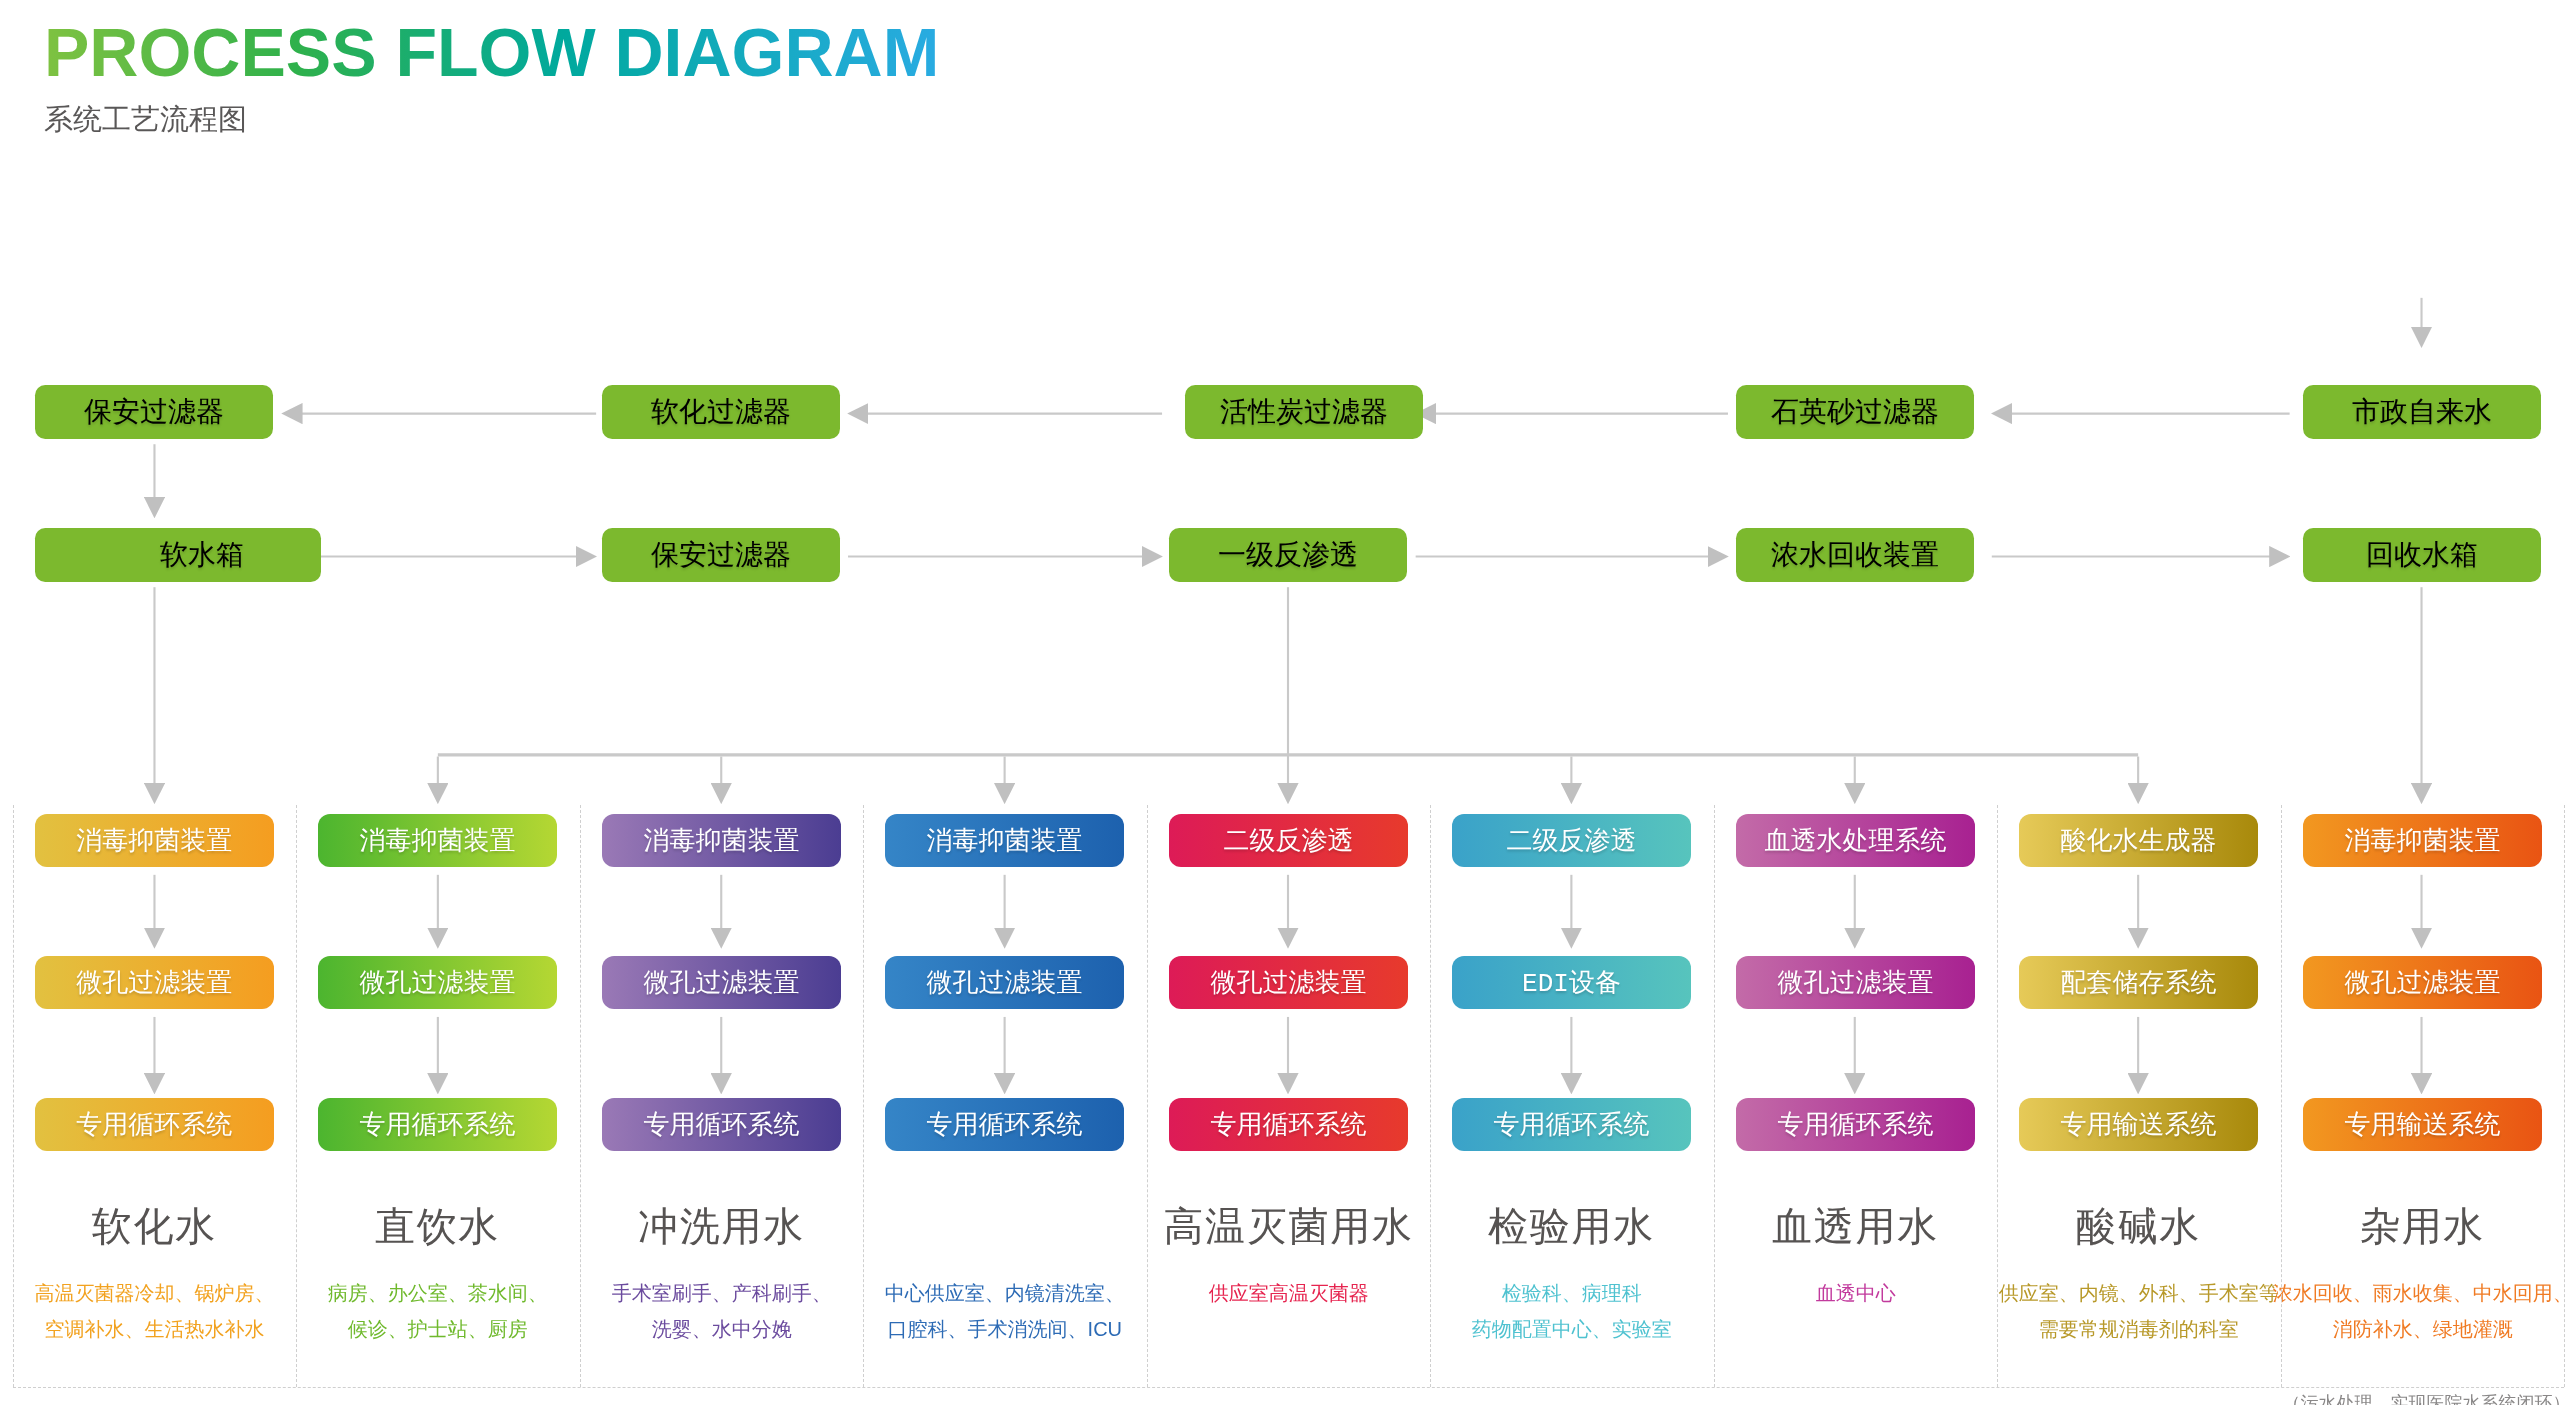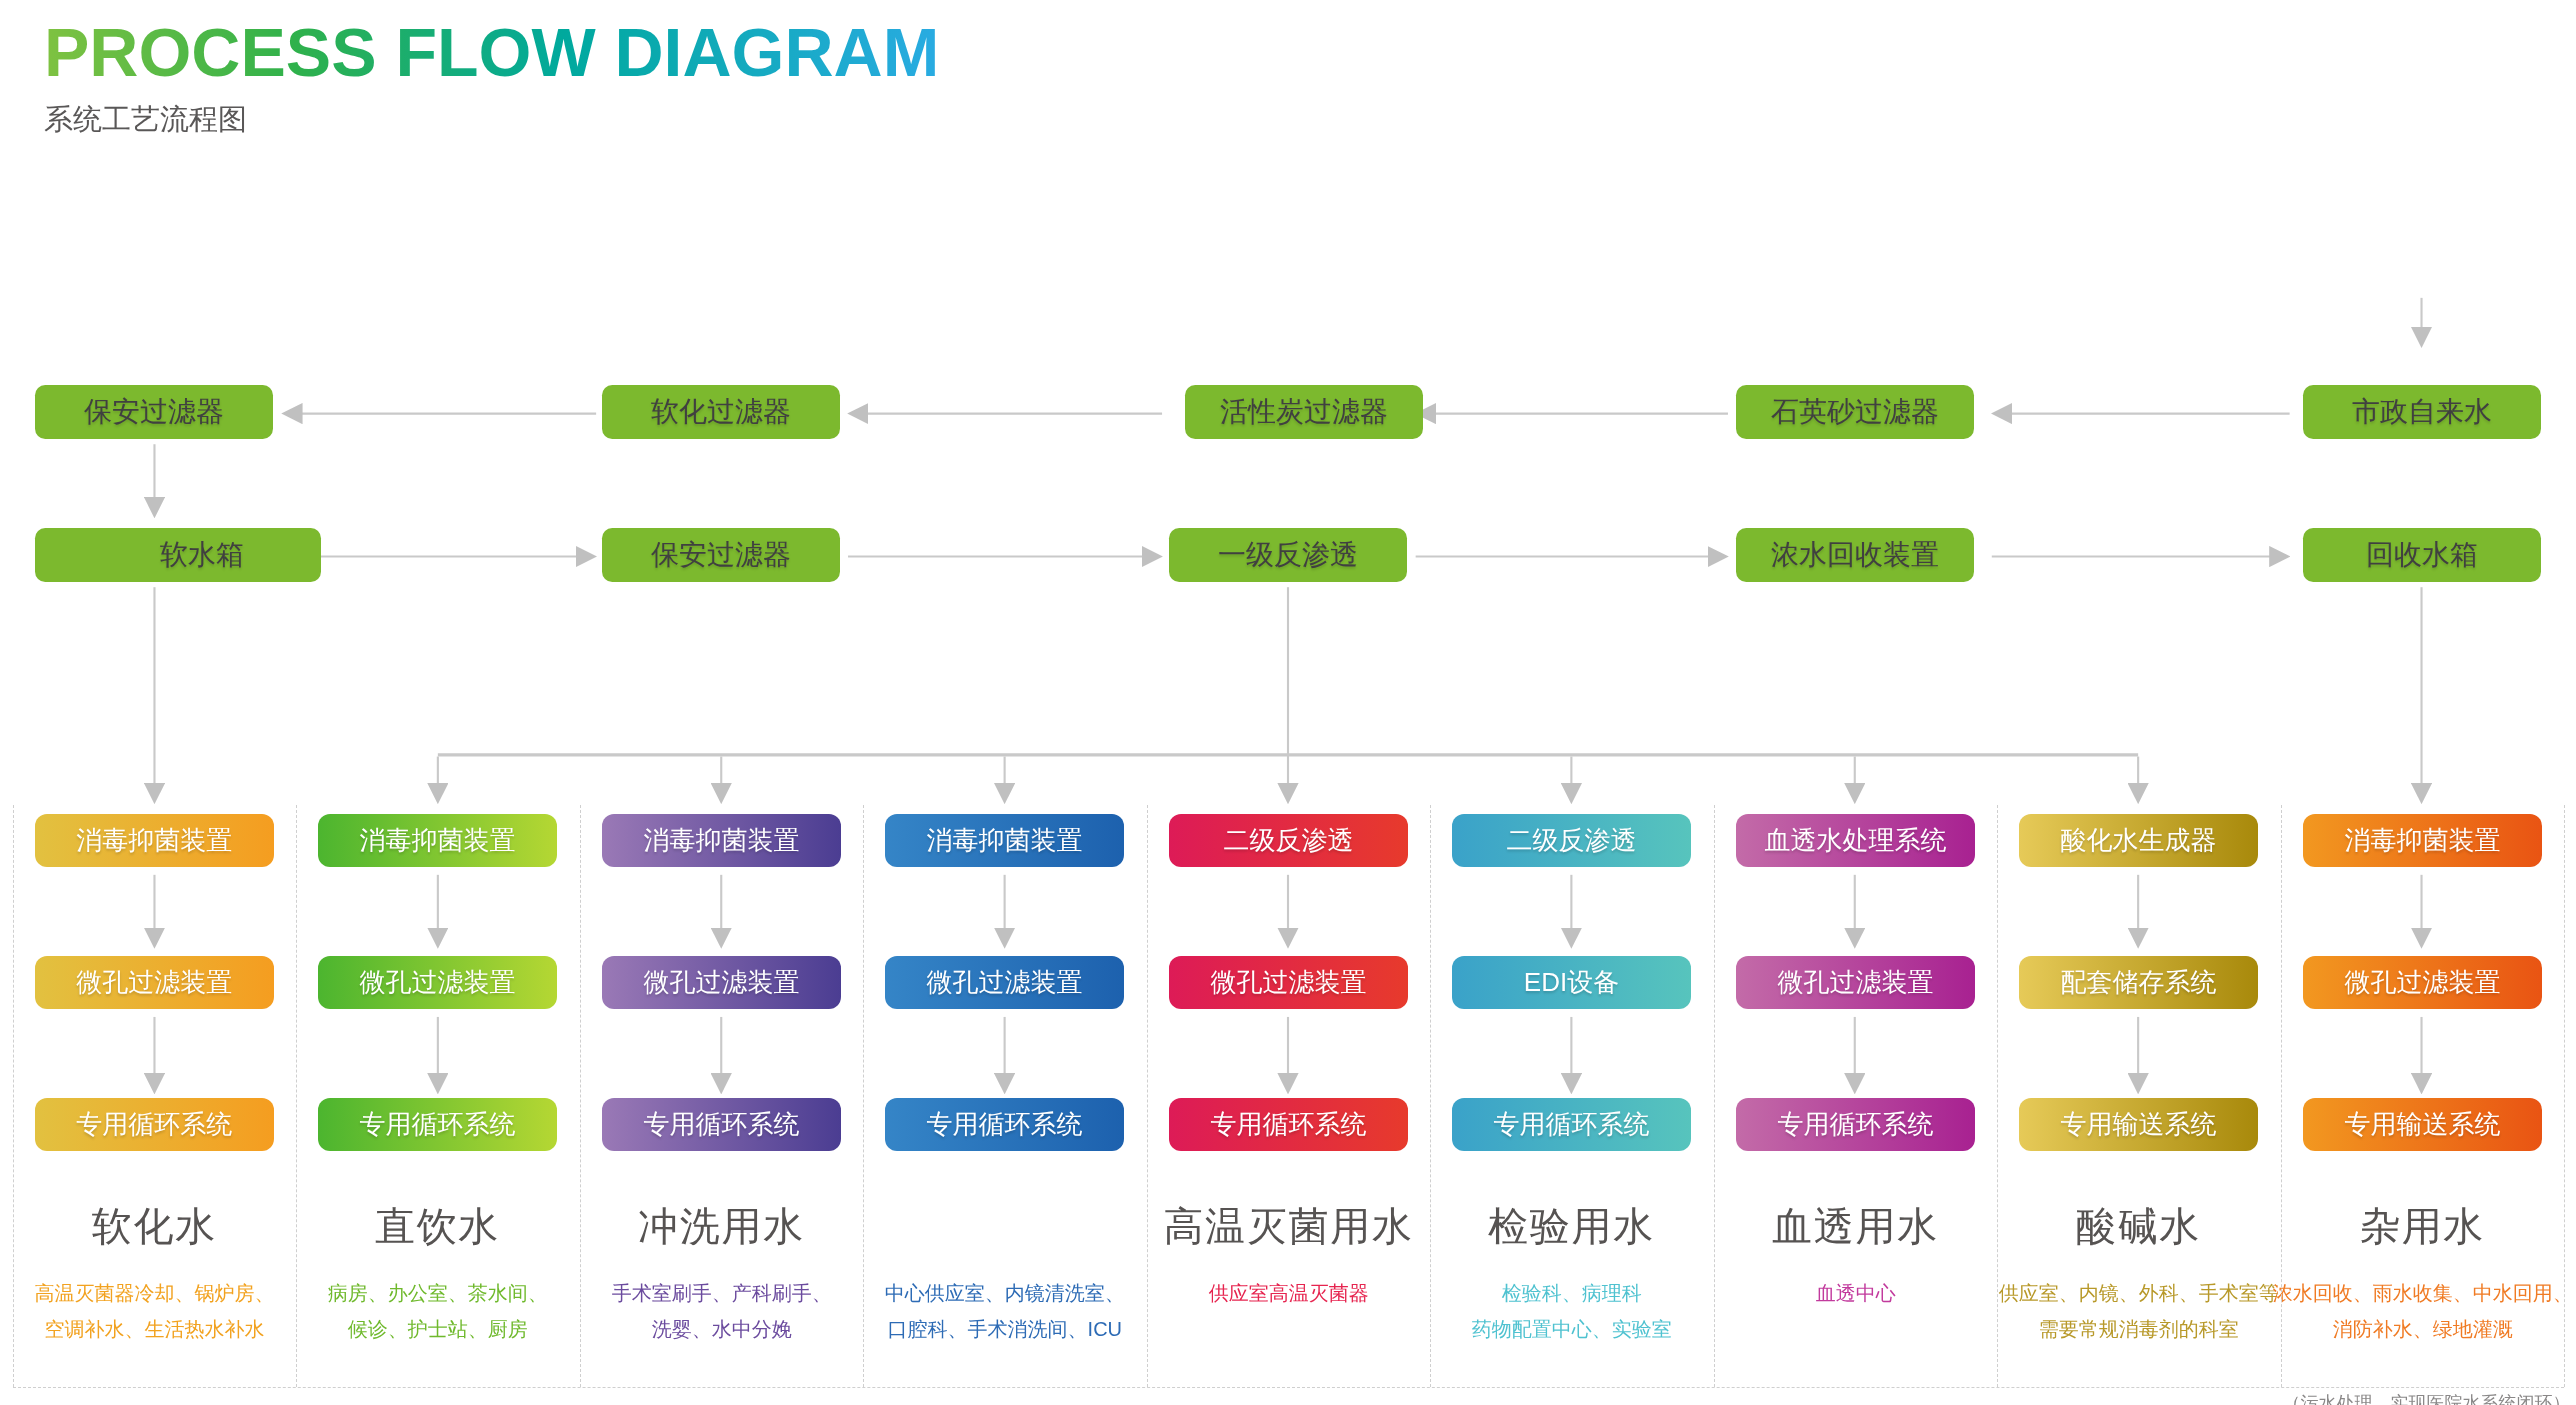--- a/index.html
+++ b/index.html
@@ -13,29 +13,29 @@
     background:linear-gradient(90deg,#7fc241 0%,#2fb14b 28%,#00a99d 58%,#29abe2 100%);
     -webkit-background-clip:text;background-clip:text;color:transparent;
   }
   #hdr .sub{margin-top:12px;font-size:29px;color:#595757;}
 
   
   #wires{position:absolute;left:0;top:0;pointer-events:none;}
 
   
   .pbox{position:absolute;width:238px;height:54px;border-radius:10.2px;
-    color:#404040;font-size:28px;display:flex;align-items:center;justify-content:center;
+    color:#000000;font-size:28px;display:flex;align-items:center;justify-content:center;
     text-shadow:0 1.7px 2.6px rgba(0,0,0,.15);}
 
   
   .branch{position:absolute;top:0;width:283px;height:1405px;}
   .sbox{position:absolute;left:22px;width:239px;height:53px;border-radius:12px;
     color:#fff;font-size:26px;display:flex;align-items:center;justify-content:center;
     background:linear-gradient(to right,var(--c1),var(--c2));
-    text-shadow:0 1.7px 2.6px rgba(0,0,0,.18);}
+    text-shadow:0 1.7px 2.6px rgba(0,0,0,.18);font-family:Liberation Mono, monospace;}
   .pointer{position:absolute;left:50%;bottom:-10.2px;width:22px;height:22px;
     transform:translateX(-50%) rotate(45deg);background:var(--cm);z-index:-1;}
   .water{position:absolute;top:1199px;left:0;width:100%;text-align:center;
     font-size:40px;color:#565352;letter-spacing:1.7px;white-space:nowrap;}
   .usage{position:absolute;top:1275px;left:-10.2px;width:304px;text-align:center;
     font-size:20px;line-height:36px;color:var(--tc);white-space:nowrap;}
 
   
   .vdash{position:absolute;top:805px;height:582px;width:0;border-left:1.7px dashed #cfcfcf;}
   .hdash{position:absolute;top:1387px;left:12.8px;width:2551px;height:0;border-top:1.7px dashed #cfcfcf;}

